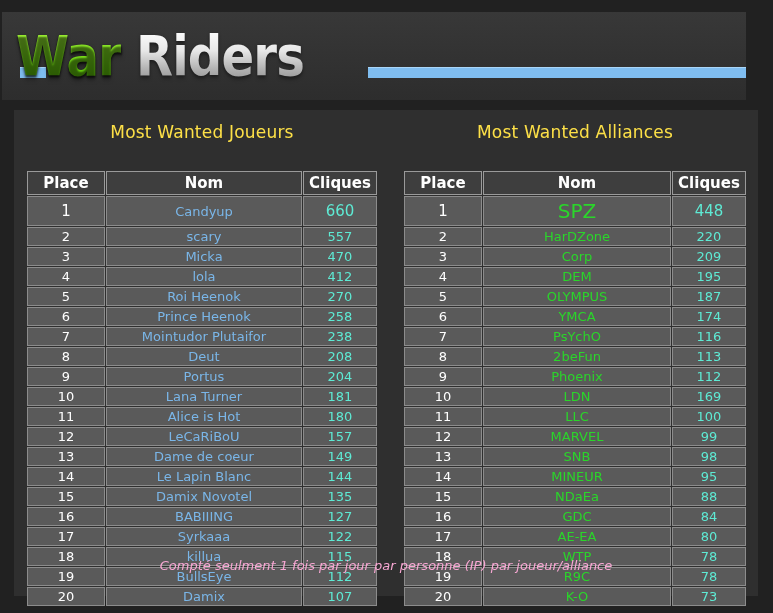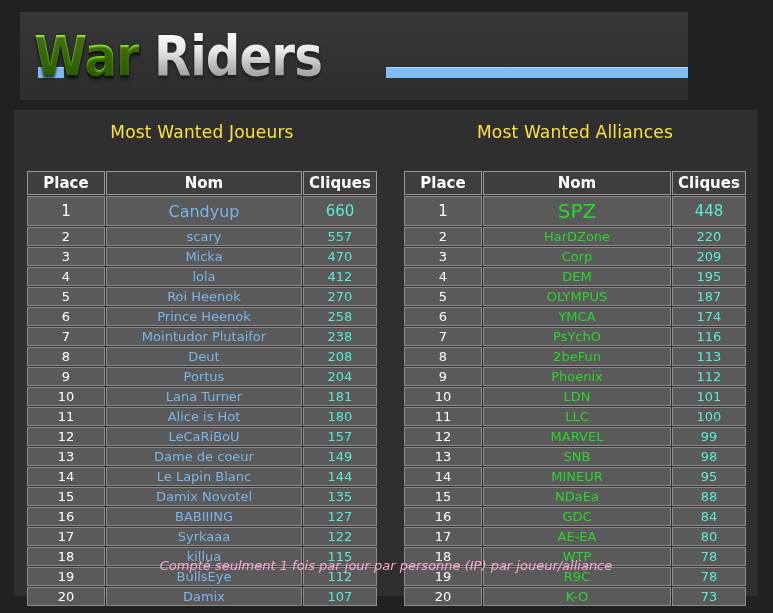--- a/index.html
+++ b/index.html
@@ -18,23 +18,23 @@
     position: relative;
     width: 773px;
     height: 613px;
     background: #212121;
     box-sizing: border-box;
   }
 
   
   #header-panel {
     position: absolute;
-    left: 20px;
+    left: 2px;
     top: 12px;
-    width: 668px;
+    width: 744px;
     height: 88px;
     background: linear-gradient(180deg, #383838 0%, #333333 45%, #2d2d2d 100%);
     overflow: hidden;
     text-decoration: underline;
   }
   #logo-wrap {
     position: absolute;
     left: 14px;
     top: 6px;
     height: 76px;
@@ -147,21 +147,21 @@
   }
   table.rank tr.top-row td {
     height: 28px;
     font-size: 15px;
   }
   td.c-place { color: #ffffff; width: 72px; }
   td.c-clicks{ color: #5eead4; width: 68px; }
   td.c-name  { }
   #board-players td.c-name  { color: #7ab6e8; }
   #board-alliances td.c-name{ color: #2ad62a; }
-  #board-players tr.top-row td.c-name  { font-size: 16px; }
+  #board-players tr.top-row td.c-name  { font-size: 13px; }
   #board-alliances tr.top-row td.c-name{ font-size: 20px; }
 
   th.h-place { width: 72px; }
   th.h-clicks{ width: 68px; }
 
   #footnote {
     position: absolute;
     left: 0;
     right: 0;
     top: 448px;
@@ -355,21 +355,21 @@
               <td class="c-clicks">113</td>
             </tr>
             <tr>
               <td class="c-place">9</td>
               <td class="c-name">Phoenix</td>
               <td class="c-clicks">112</td>
             </tr>
             <tr>
               <td class="c-place">10</td>
               <td class="c-name">LDN</td>
-              <td class="c-clicks">101</td>
+              <td class="c-clicks">169</td>
             </tr>
             <tr>
               <td class="c-place">11</td>
               <td class="c-name">LLC</td>
               <td class="c-clicks">100</td>
             </tr>
             <tr>
               <td class="c-place">12</td>
               <td class="c-name">MARVEL</td>
               <td class="c-clicks">99</td>

